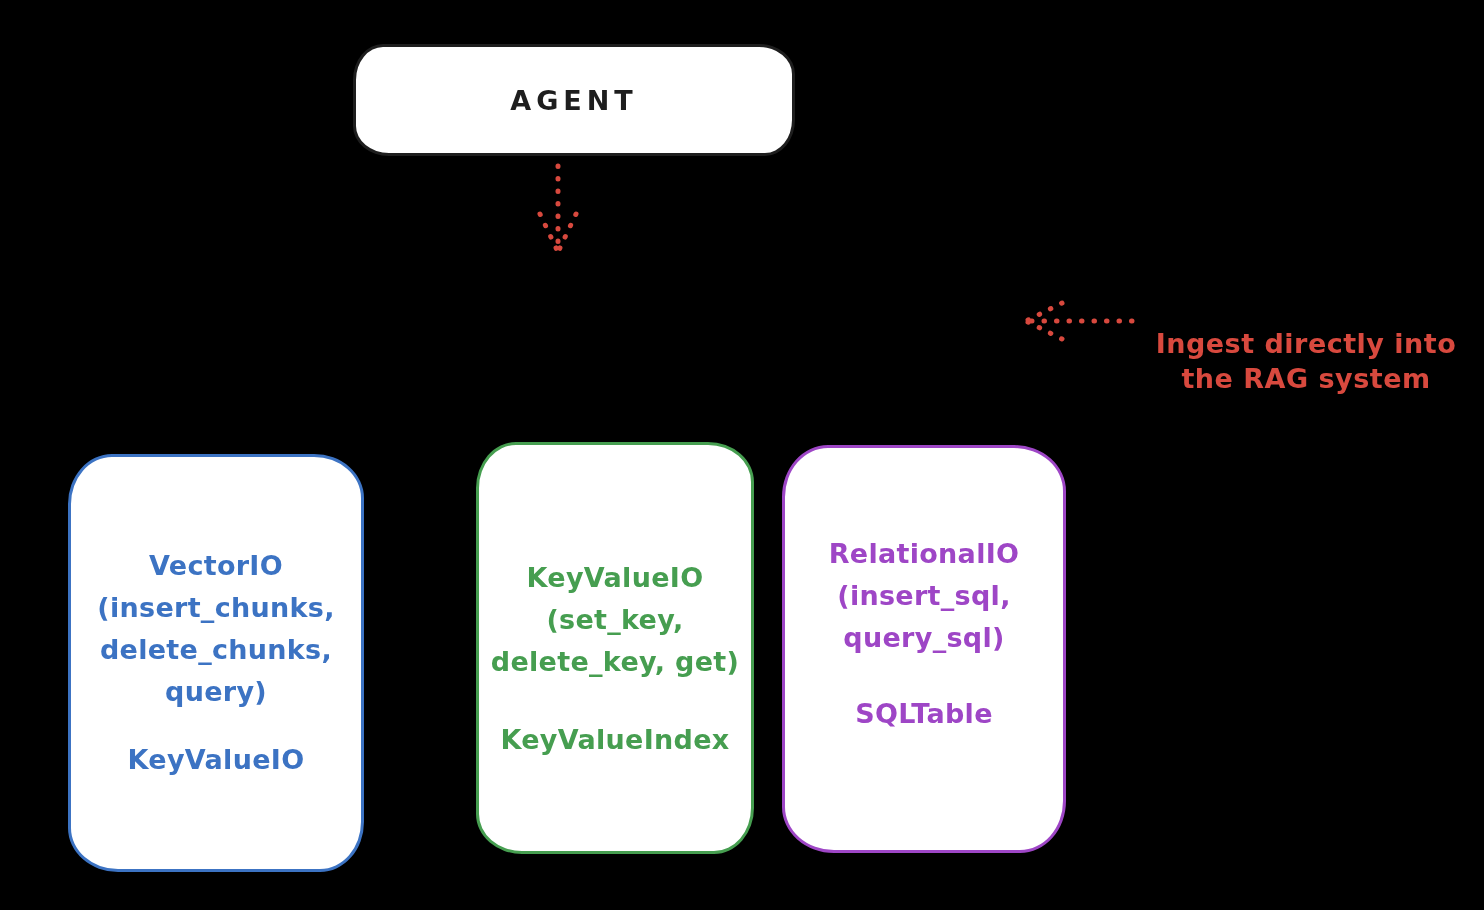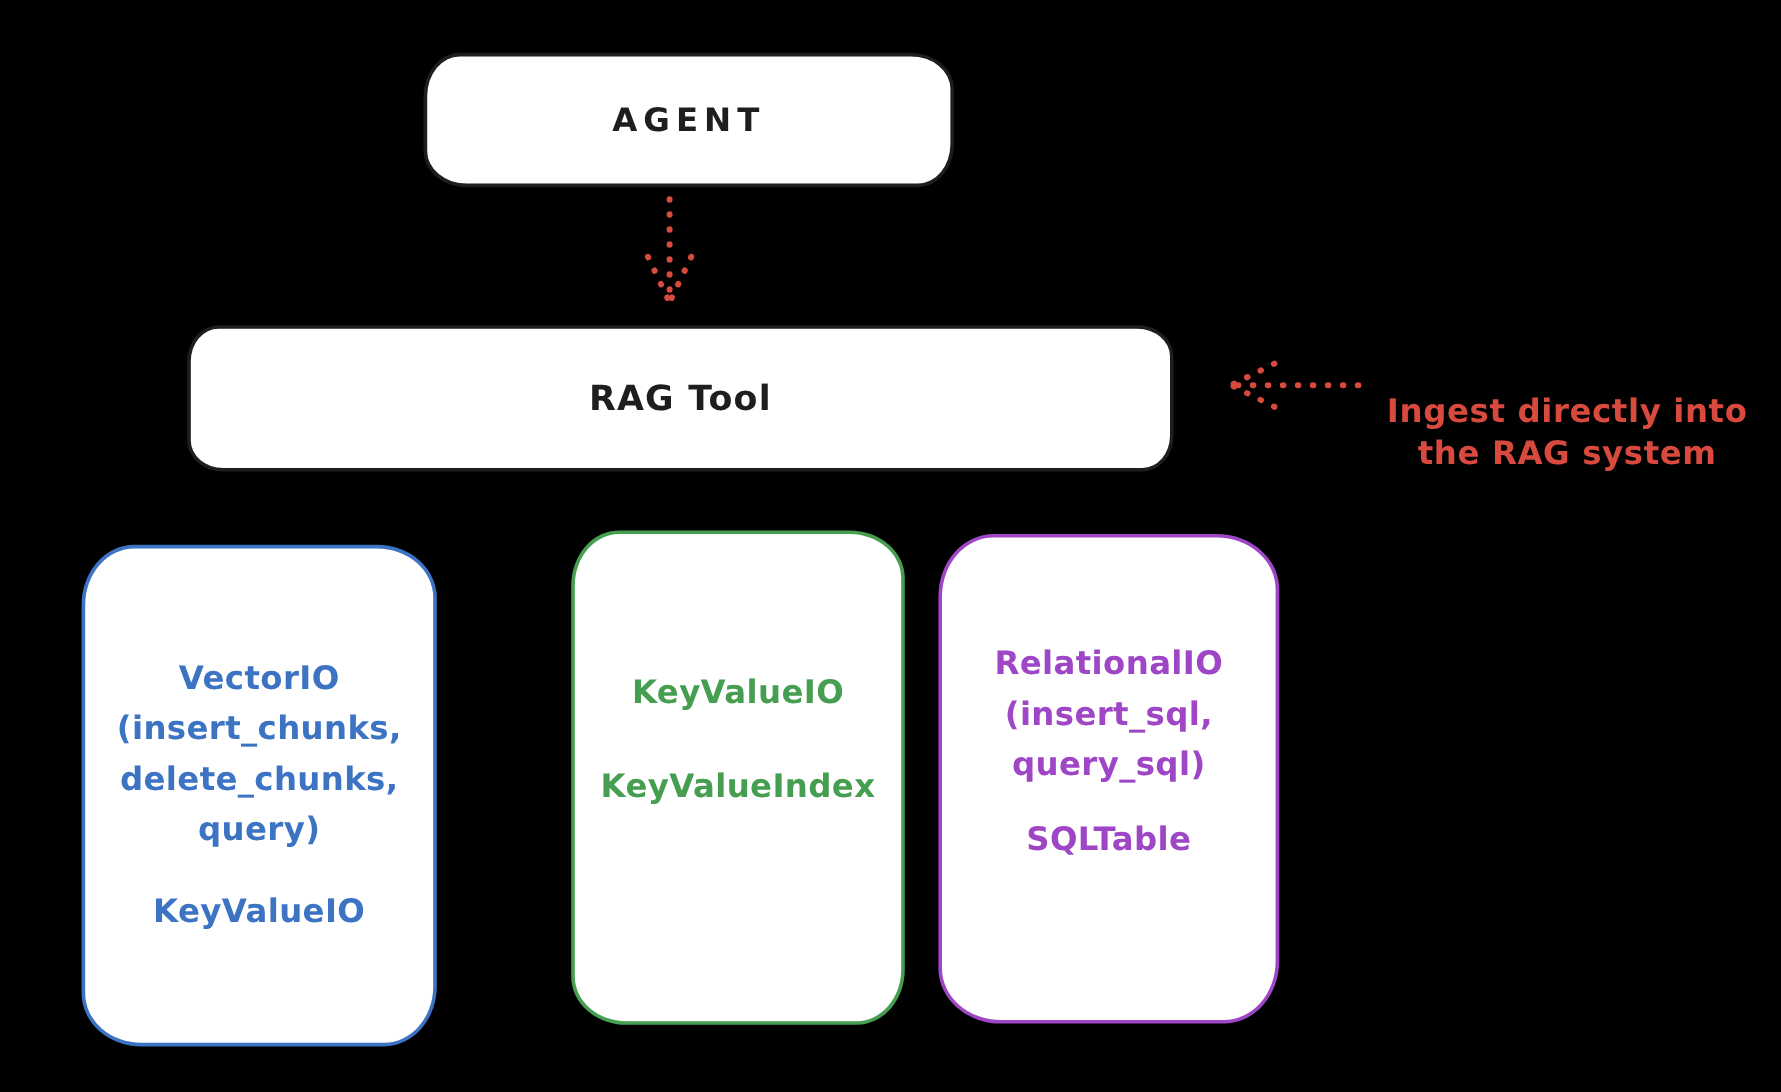--- a/index.html
+++ b/index.html
@@ -95,60 +95,59 @@
     border-radius: 40px 46px 40px 46px / 46px 40px 46px 40px;
     padding-top: 112px;
   }
   #card-keyvalue .card-index-label { margin-top: 36px; }
   #card-relational {
     left: 782px; top: 445px;
     width: 284px; height: 408px;
     border-radius: 46px 52px 46px 52px / 52px 46px 52px 46px;
     padding-top: 85px;
   }
-  #card-relational .card-index-label { margin-top: 20px; text-align: center; }
+  #card-relational .card-index-label { margin-top: 34px; text-align: center; }
 </style>
 </head>
 <body>
 
 <div id="canvas">
 
   <div id="agent-box" class="sketch-box">
     <span class="box-label">AGENT</span>
   </div>
 
   <svg id="arrow-down" class="arrow-svg" width="48" height="100" viewBox="0 0 48 100" fill="none" stroke="currentColor" stroke-width="5" stroke-linecap="round" stroke-dasharray="0.5 12" style="color: rgb(216, 73, 62); border-color: rgb(216, 73, 62);">
     <path d="M24 4 L24 84"></path>
     <path d="M6 52 L24 90"></path>
     <path d="M42 52 L24 90"></path>
   </svg>
 
-  <div id="ragtool-box" class="sketch-box">
-    <span class="box-label">RAG Tool</span>
-  </div>
 
   <svg id="arrow-left" class="arrow-svg" width="120" height="46" viewBox="0 0 120 46" fill="none" stroke="currentColor" stroke-width="5" stroke-linecap="round" stroke-dasharray="0.5 12" style="color: rgb(216, 73, 62); border-color: rgb(216, 73, 62);">
     <path d="M116 23 L14 23"></path>
     <path d="M46 5 L10 23"></path>
     <path d="M46 41 L10 23"></path>
   </svg>
 
   <div id="annotation-text" style="color: rgb(216, 73, 62); border-color: rgb(216, 73, 62); margin-top: 48px;">Ingest directly into
 the RAG system</div>
 
   <div id="card-vector" class="card" style="color: rgb(60, 115, 195); border-color: rgb(60, 115, 195);">
     <div class="card-title">VectorIO</div>
     <div class="card-signature">(insert_chunks,
 delete_chunks,
 query)</div>
     <div class="card-index-label">KeyValueIO</div>
   </div>
 
   <div id="card-keyvalue" class="card" style="color: rgb(70, 158, 80); border-color: rgb(70, 158, 80); margin-left: 48px;">
     <div class="card-title">KeyValueIO</div>
+    <div class="card-signature">(set_key,
+delete_key, get)</div>
     <div class="card-index-label">KeyValueIndex</div>
   </div>
 
   <div id="card-relational" class="card" style="color: rgb(158, 70, 198); border-color: rgb(158, 70, 198);">
     <div class="card-title">RelationalIO</div>
     <div class="card-signature">(insert_sql,
 query_sql)</div>
     <div class="card-index-label">SQLTable</div>
   </div>
 

